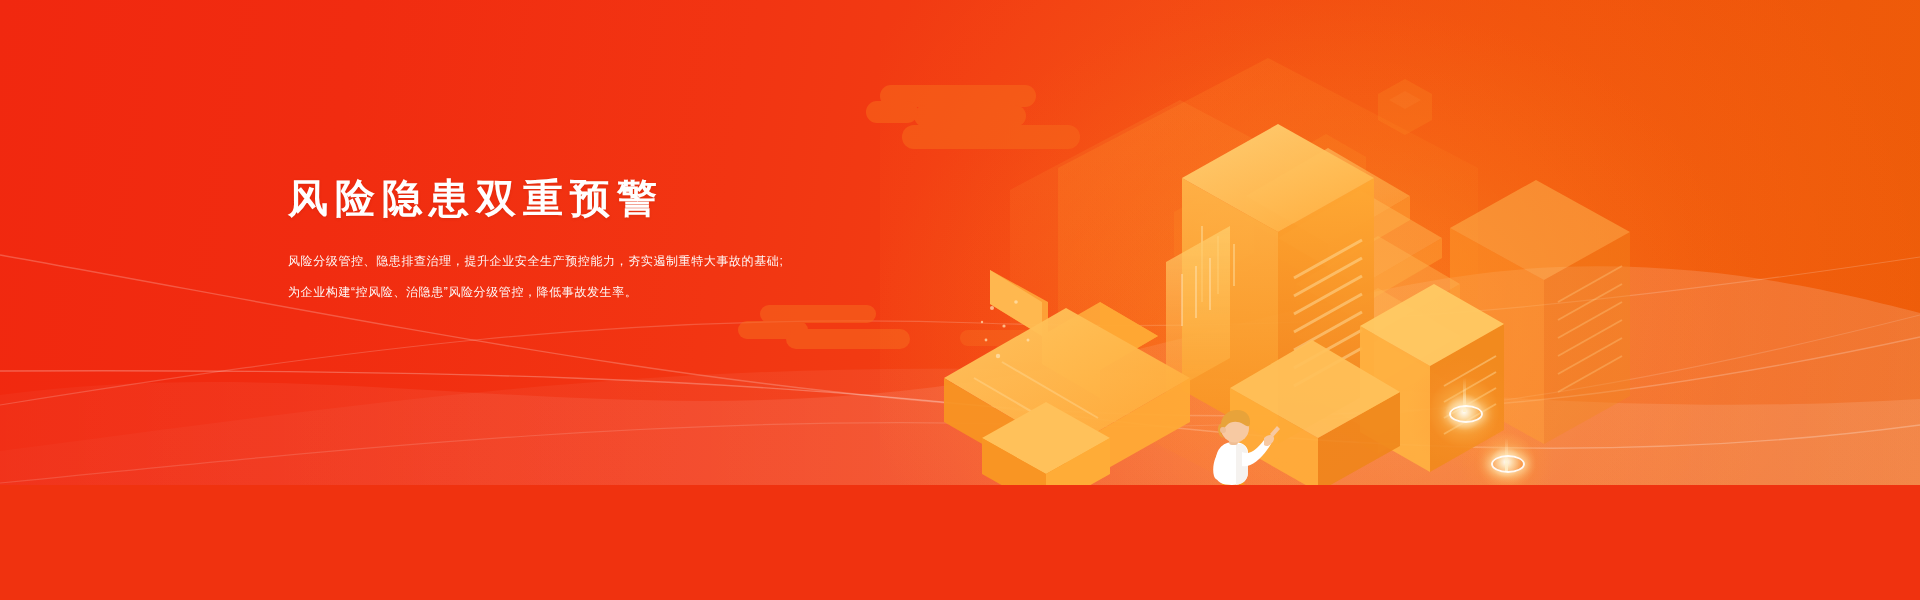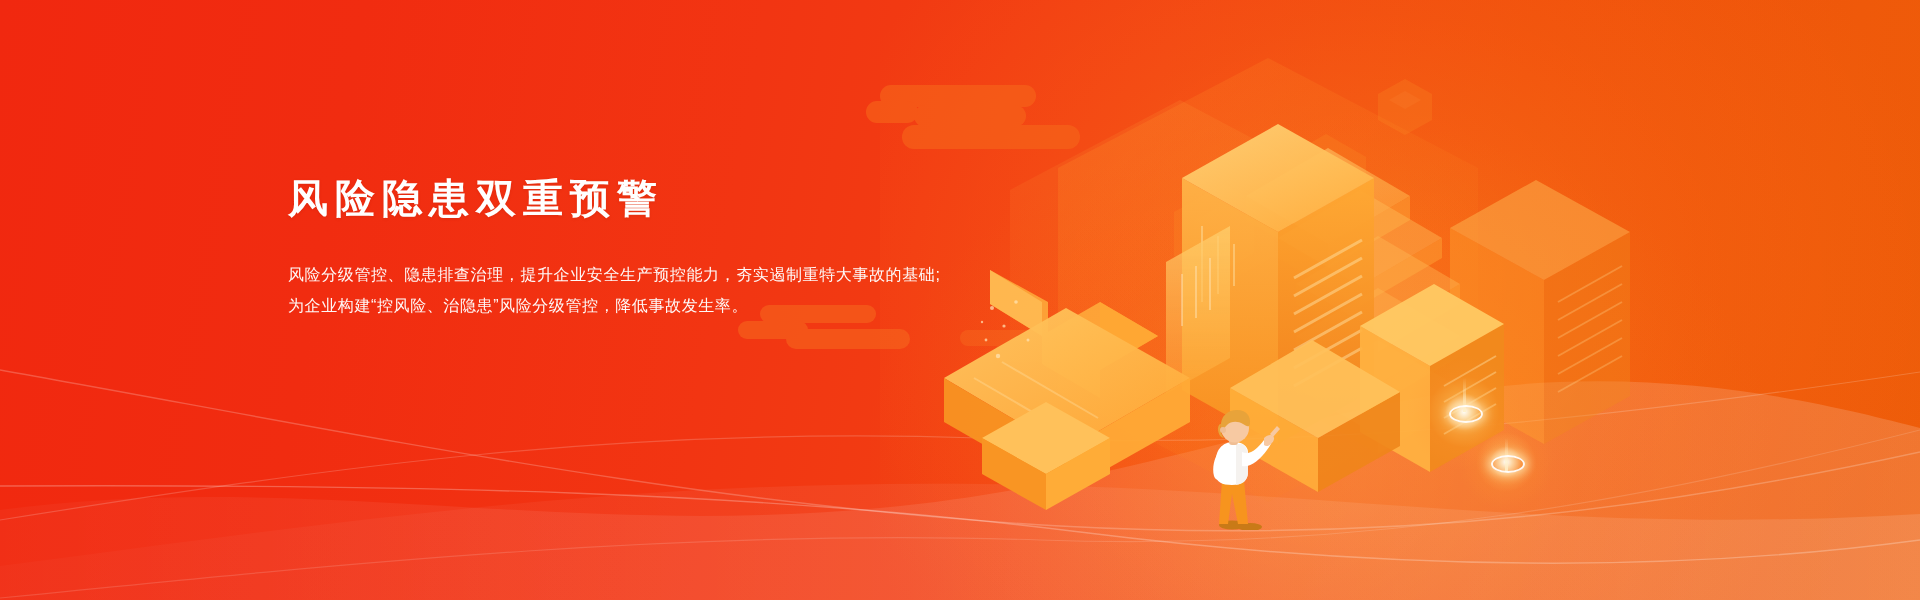--- a/index.html
+++ b/index.html
@@ -2,21 +2,21 @@
 <html><head>
 <meta charset="utf-8">
 <style>
   * { margin:0; padding:0; box-sizing:border-box; }
   html, body { width:1920px; height:600px; overflow:hidden; background:#F0320F; }
   body { font-family:"Liberation Sans", sans-serif; }
 
   #banner {
     position:relative;
     width:1920px;
-    height:600px;
+    height:485px;
     overflow:hidden;
     background:linear-gradient(100deg,
        #F1280F 0%,
        #F12C10 18%,
        #F23512 38%,
        #F24212 58%,
        #F04D0B 76%,
        #EF590A 92%,
        #EE5D09 100%);
   }
@@ -48,23 +48,23 @@
   .headline {
     font-size:40px;
     line-height:1;
     font-weight:bold;
     color:#FFFFFF;
     letter-spacing:7px;
     white-space:nowrap;
     text-shadow:0 1px 3px rgba(150,25,0,0.18);
   }
   .sub {
-    margin-top:41px;
+    margin-top:28px;
     color:#FFFFFF;
-    font-size:16px;
+    font-size:12px;
     line-height:31px;
     letter-spacing:0.6px;
     white-space:nowrap;
     opacity:0.97;
   }
   .sub div { white-space:nowrap; }
 
   
   .waves { position:absolute; left:0; bottom:0; width:1920px; height:330px; z-index:5; pointer-events:none; }
 

